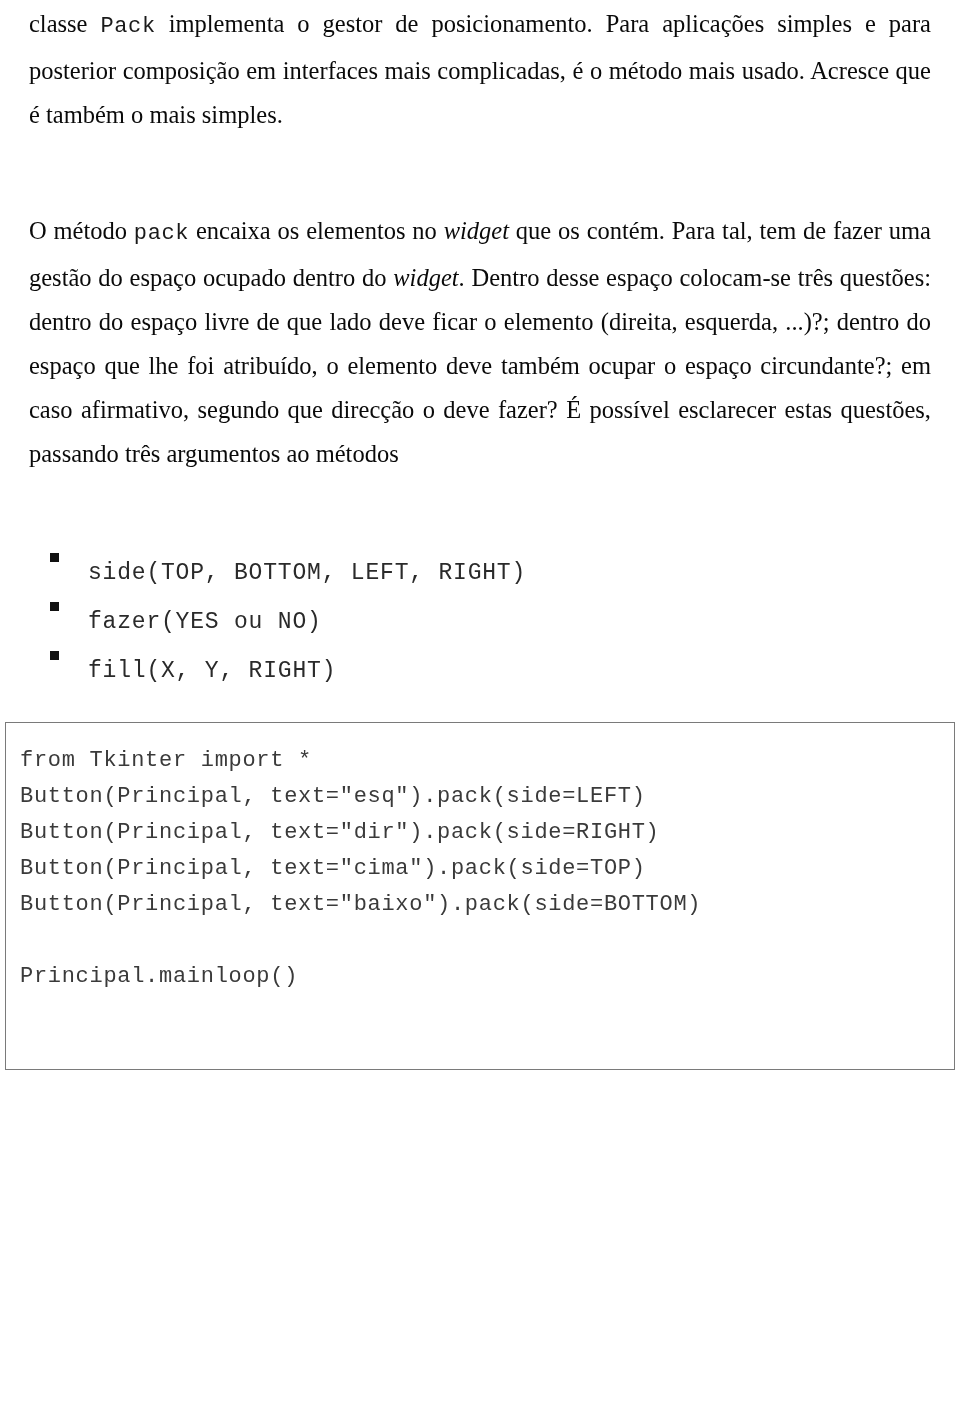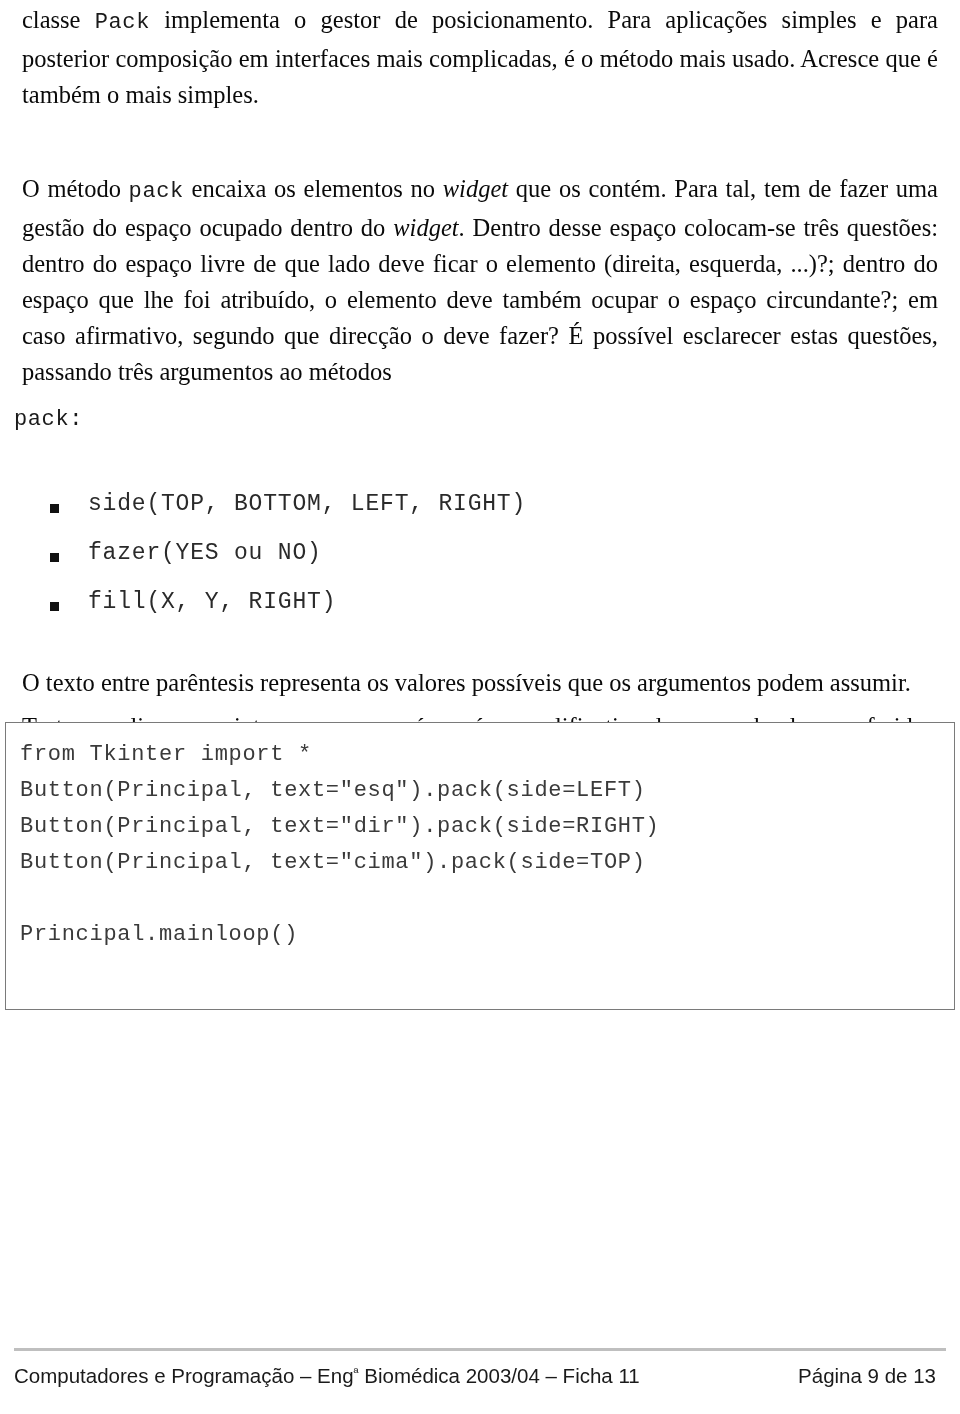--- a/index.html
+++ b/index.html
@@ -29,24 +29,24 @@
     position: absolute;
     left: 14px;
     top: 0px;
     width: 932px;
   }
 
   
   .para {
     font-family: "Liberation Serif", "DejaVu Serif", serif;
     font-size: 24.5px;
-    line-height: 36px;
+    line-height: 44px;
     text-align: justify;
     text-justify: inter-word;
-    margin: 8px;
+    margin: 15px;
     color: #0a0a0a;
   }
   .para.first { margin-top: 2px; }
 
   .gap-a { height: 42px; }
   .gap-b { height: 26px; }
 
   .mono {
     font-family: "Liberation Mono", "DejaVu Sans Mono", monospace;
     font-size: 22px;
@@ -94,33 +94,34 @@
     background: #111111;
   }
   .bullet-text {
     font-family: "Liberation Mono", "DejaVu Sans Mono", monospace;
     font-size: 23px;
     letter-spacing: 0.8px;
     line-height: 40px;
     color: #2a2a2a;
     margin-left: 16px;
     white-space: pre;
+    margin-top: 20px;
   }
 
   
   .codebox {
     position: absolute;
     left: 5px;
     top: 722px;
     width: 950px;
-    height: 288px;
+    height: 348px;
     box-sizing: border-box;
     border: 1px solid #7a7a7a;
     background: #ffffff;
-    padding: 14px 0 0 14px;
+    padding: 20px 0 0 14px;
   }
   .code-line {
     font-family: "Liberation Mono", "DejaVu Sans Mono", monospace;
     font-size: 22px;
     letter-spacing: 0.7px;
     line-height: 36px;
     color: #3a3a3a;
     white-space: pre;
     margin: 0;
     height: 36px;
@@ -162,21 +163,20 @@
 <div class="page">
 
   <div class="content">
 
     <p class="para first"><span>classe </span><span class="mono">Pack</span><span> implementa o gestor de posicionamento. Para aplicações simples e para posterior composição em interfaces mais complicadas, é o método mais usado. Acresce que é também o mais simples.</span></p>
 
     <div class="gap-a"></div>
 
     <p class="para"><span>O método </span><span class="mono">pack</span><span> encaixa os elementos no </span><span class="ital">widget</span><span> que os contém. Para tal, tem de fazer uma gestão do espaço ocupado dentro do </span><span class="ital">widget</span><span>. Dentro desse espaço colocam-se três questões: dentro do espaço livre de que lado deve ficar o elemento (direita, esquerda, ...)?; dentro do espaço que lhe foi atribuído, o elemento deve também ocupar o espaço circundante?; em caso afirmativo, segundo que direcção o deve fazer? É possível esclarecer estas questões, passando três argumentos ao métodos</span></p>
 
-    <p class="mono-line">pack:</p>
 
     <div class="gap-a"></div>
 
     <ul class="bullets">
       <li class="bullet-row">
         <span class="bullet-mark">
             <i></i>
           </span>
         <span class="bullet-text">side(TOP, BOTTOM, LEFT, RIGHT)</span>
       </li>
@@ -200,25 +200,19 @@
 
     <p class="para">Teste e analise o seguinte programa, verá que é exemplificativo do que acaba de ser referido:</p>
 
   </div>
 
   <div class="codebox">
     <div class="code-line">from Tkinter import *</div>
     <div class="code-line">Button(Principal, text="esq").pack(side=LEFT)</div>
     <div class="code-line">Button(Principal, text="dir").pack(side=RIGHT)</div>
     <div class="code-line">Button(Principal, text="cima").pack(side=TOP)</div>
+    <div class="code-line">Button(Principal, text="baixo").pack(side=BOTTOM)</div>
     <div class="code-line blank">&nbsp;</div>
     <div class="code-line">Principal.mainloop()</div>
   </div>
 
-  <div class="footer">
-    <div class="footer-rule"></div>
-    <div class="footer-row">
-      <div class="footer-left"><span>Computadores e Programação – Eng</span><sup class="ord">ª</sup><span> Biomédica 2003/04 – Ficha 11</span></div>
-      <div class="footer-right">Página 9 de 13</div>
-    </div>
-  </div>
 
 </div>
 
 </body></html>

